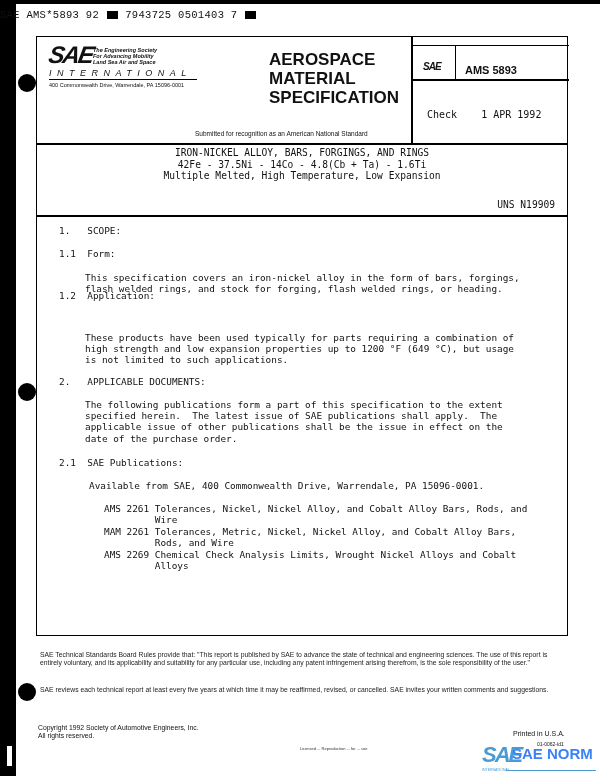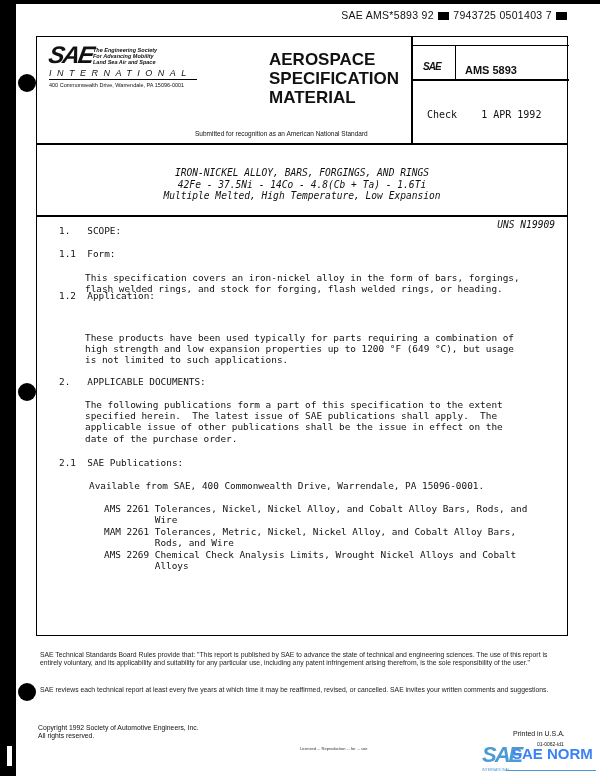--- a/index.html
+++ b/index.html
@@ -5,22 +5,22 @@
     * { margin: 0; padding: 0; box-sizing: border-box; }
     html, body { width: 600px; height: 776px; overflow: hidden; background: #fff; }
     body { position: relative; font-family: "Liberation Sans", sans-serif; color: #111; }
 
     .left-band { position: absolute; left: 0; top: 0; width: 16px; height: 776px; background: #000; }
     .left-band .notch { position: absolute; left: 7px; top: 746px; width: 5px; height: 20px; background: #fff; }
     .top-band { position: absolute; left: 0; top: 0; width: 600px; height: 4px; background: #000; }
 
     .punch { position: absolute; width: 18px; height: 18px; border-radius: 50%; background: #000; left: 18px; }
 
-    .header-code { position: absolute; top: 9px; left: 0; width: 568px; text-align: right;
-      font-family: Liberation Sans, sans-serif; font-size: 10.5px; letter-spacing: 0.3px; }
+    .header-code { position: absolute; top: 9px; left: 0; width: 568px; text-align: left;
+      font-family: Liberation Mono, monospace; font-size: 10.5px; letter-spacing: 0.3px; }
     .header-code .blk { display: inline-block; width: 11px; height: 8px; background: #000; vertical-align: middle; margin: 0 1px; }
 
     .frame { position: absolute; left: 36px; top: 36px; width: 532px; height: 600px; border: 1.5px solid #000; }
 
     .hdr-left { position: absolute; left: 0; top: 0; width: 372px; height: 106px; }
     .hdr-right { position: absolute; left: 374px; top: 0; width: 156px; height: 106px; border-left: 2px solid #000; }
     .hdr-bottom-line { position: absolute; left: 0; top: 106px; width: 530px; height: 1.5px; background: #000; }
 
     .logo { position: absolute; left: 12px; top: 8px; width: 160px; }
     .logo .sae-big { font-family: "Liberation Sans", sans-serif; font-weight: bold; font-style: italic;
@@ -32,21 +32,21 @@
 
     .ams-title { position: absolute; left: 232px; top: 13px; font-weight: bold; font-size: 17px; line-height: 19px; }
     .submitted { position: absolute; left: 158px; top: 93px; font-size: 6.5px; white-space: nowrap; }
     .rbox-line { position: absolute; left: 0; top: 42px; width: 156px; height: 1.5px; background: #000; }
     .rbox-sae { position: absolute; left: 10px; top: 24px; font-weight: bold; font-style: italic; font-size: 10px; letter-spacing: -1px; }
     .rbox-divider { position: absolute; left: 42px; top: 8px; width: 1px; height: 34px; background: #000; }
     .rbox-top-line { position: absolute; left: 0; top: 8px; width: 156px; height: 1px; background: #000; }
     .rbox-ams { position: absolute; left: 52px; top: 27px; font-weight: bold; font-size: 11px; }
     .rbox-issued { position: absolute; left: 14px; top: 72px; font-family: "DejaVu Sans Mono", monospace; font-size: 10px; white-space: pre; }
 
-    .title-block { position: absolute; left: 0; top: 124px; width: 530px; height: 83px; font-style: italic; }
+    .title-block { position: absolute; left: 0; top: 104px; width: 530px; height: 83px; }
     .title-lines { position: absolute; left: 0; top: 6px; width: 530px; text-align: center;
       font-family: "DejaVu Sans Mono", monospace; font-size: 9.6px; line-height: 11.5px; }
     .uns { position: absolute; right: 12px; top: 58px; font-family: "DejaVu Sans Mono", monospace; font-size: 9.6px; }
     .title-bottom-line { position: absolute; left: 0; top: 178px; width: 530px; height: 1.5px; background: #000; }
 
     .body { position: absolute; left: 0; top: 184px; width: 530px;
       font-family: "DejaVu Sans Mono", monospace; font-size: 9.4px; line-height: 11.2px; }
     .sec { position: absolute; left: 22px; white-space: pre; }
     .para { position: absolute; left: 48px; width: 470px; white-space: pre; }
     .ref { position: absolute; left: 67px; white-space: pre; }
@@ -92,22 +92,22 @@
         <div>For Advancing Mobility</div>
         <div>Land Sea Air and Space</div>
       </div>
       <div class="intl">INTERNATIONAL</div>
       <div class="rule"></div>
       <div class="addr">400 Commonwealth Drive, Warrendale, PA 15096-0001</div>
     </div>
 
     <div class="ams-title">
       <div>AEROSPACE</div>
+      <div>MATERIAL</div>
       <div>SPECIFICATION</div>
-      <div>MATERIAL</div>
     </div>
     <div class="submitted">Submitted for recognition as an American National Standard</div>
   </div>
 
   <div class="hdr-right">
     <div class="rbox-top-line"></div>
     <div class="rbox-divider"></div>
     <div class="rbox-sae">SAE</div>
     <div class="rbox-ams">AMS 5893</div>
     <div class="rbox-line"></div>

